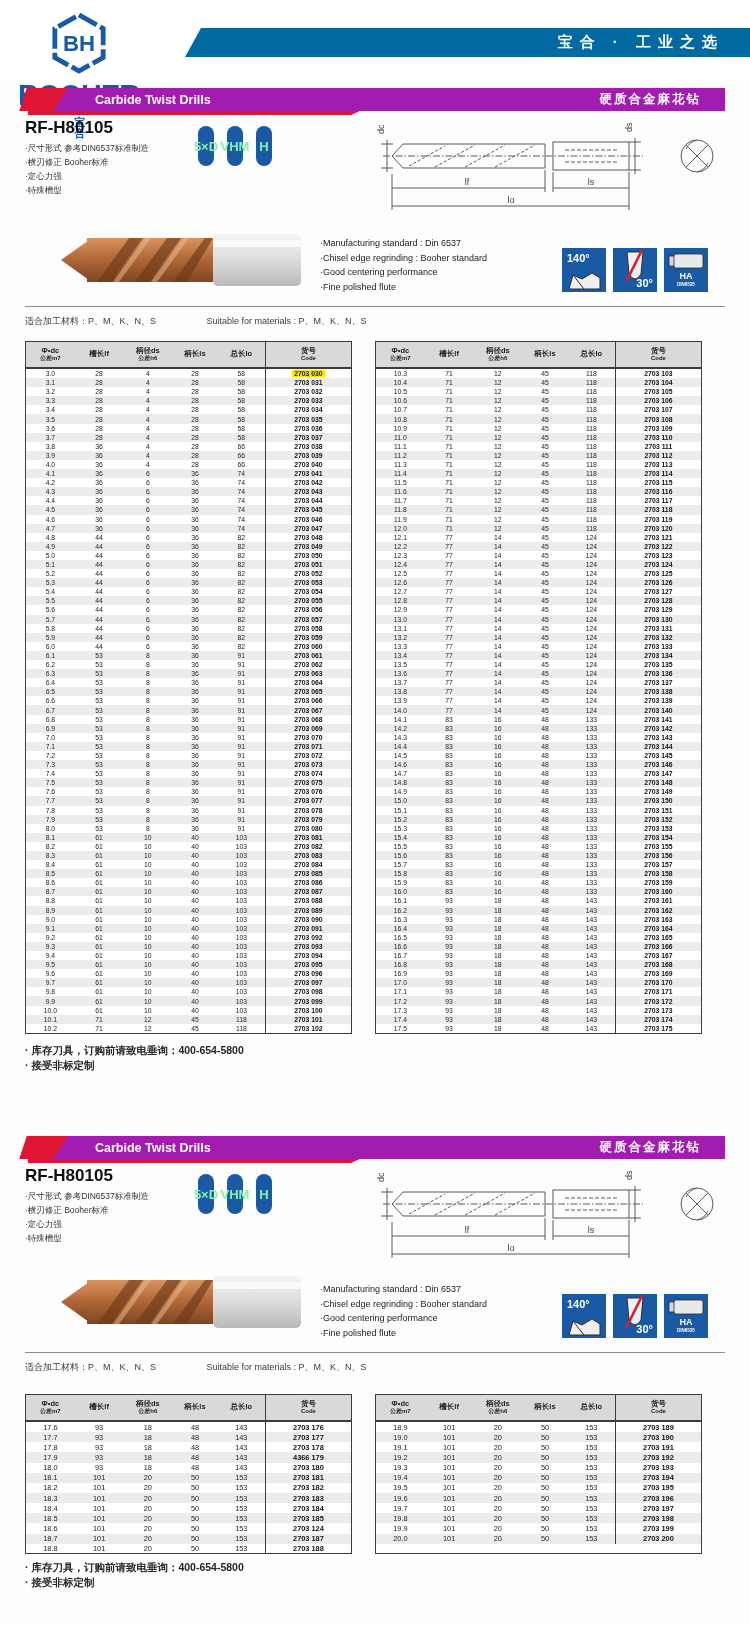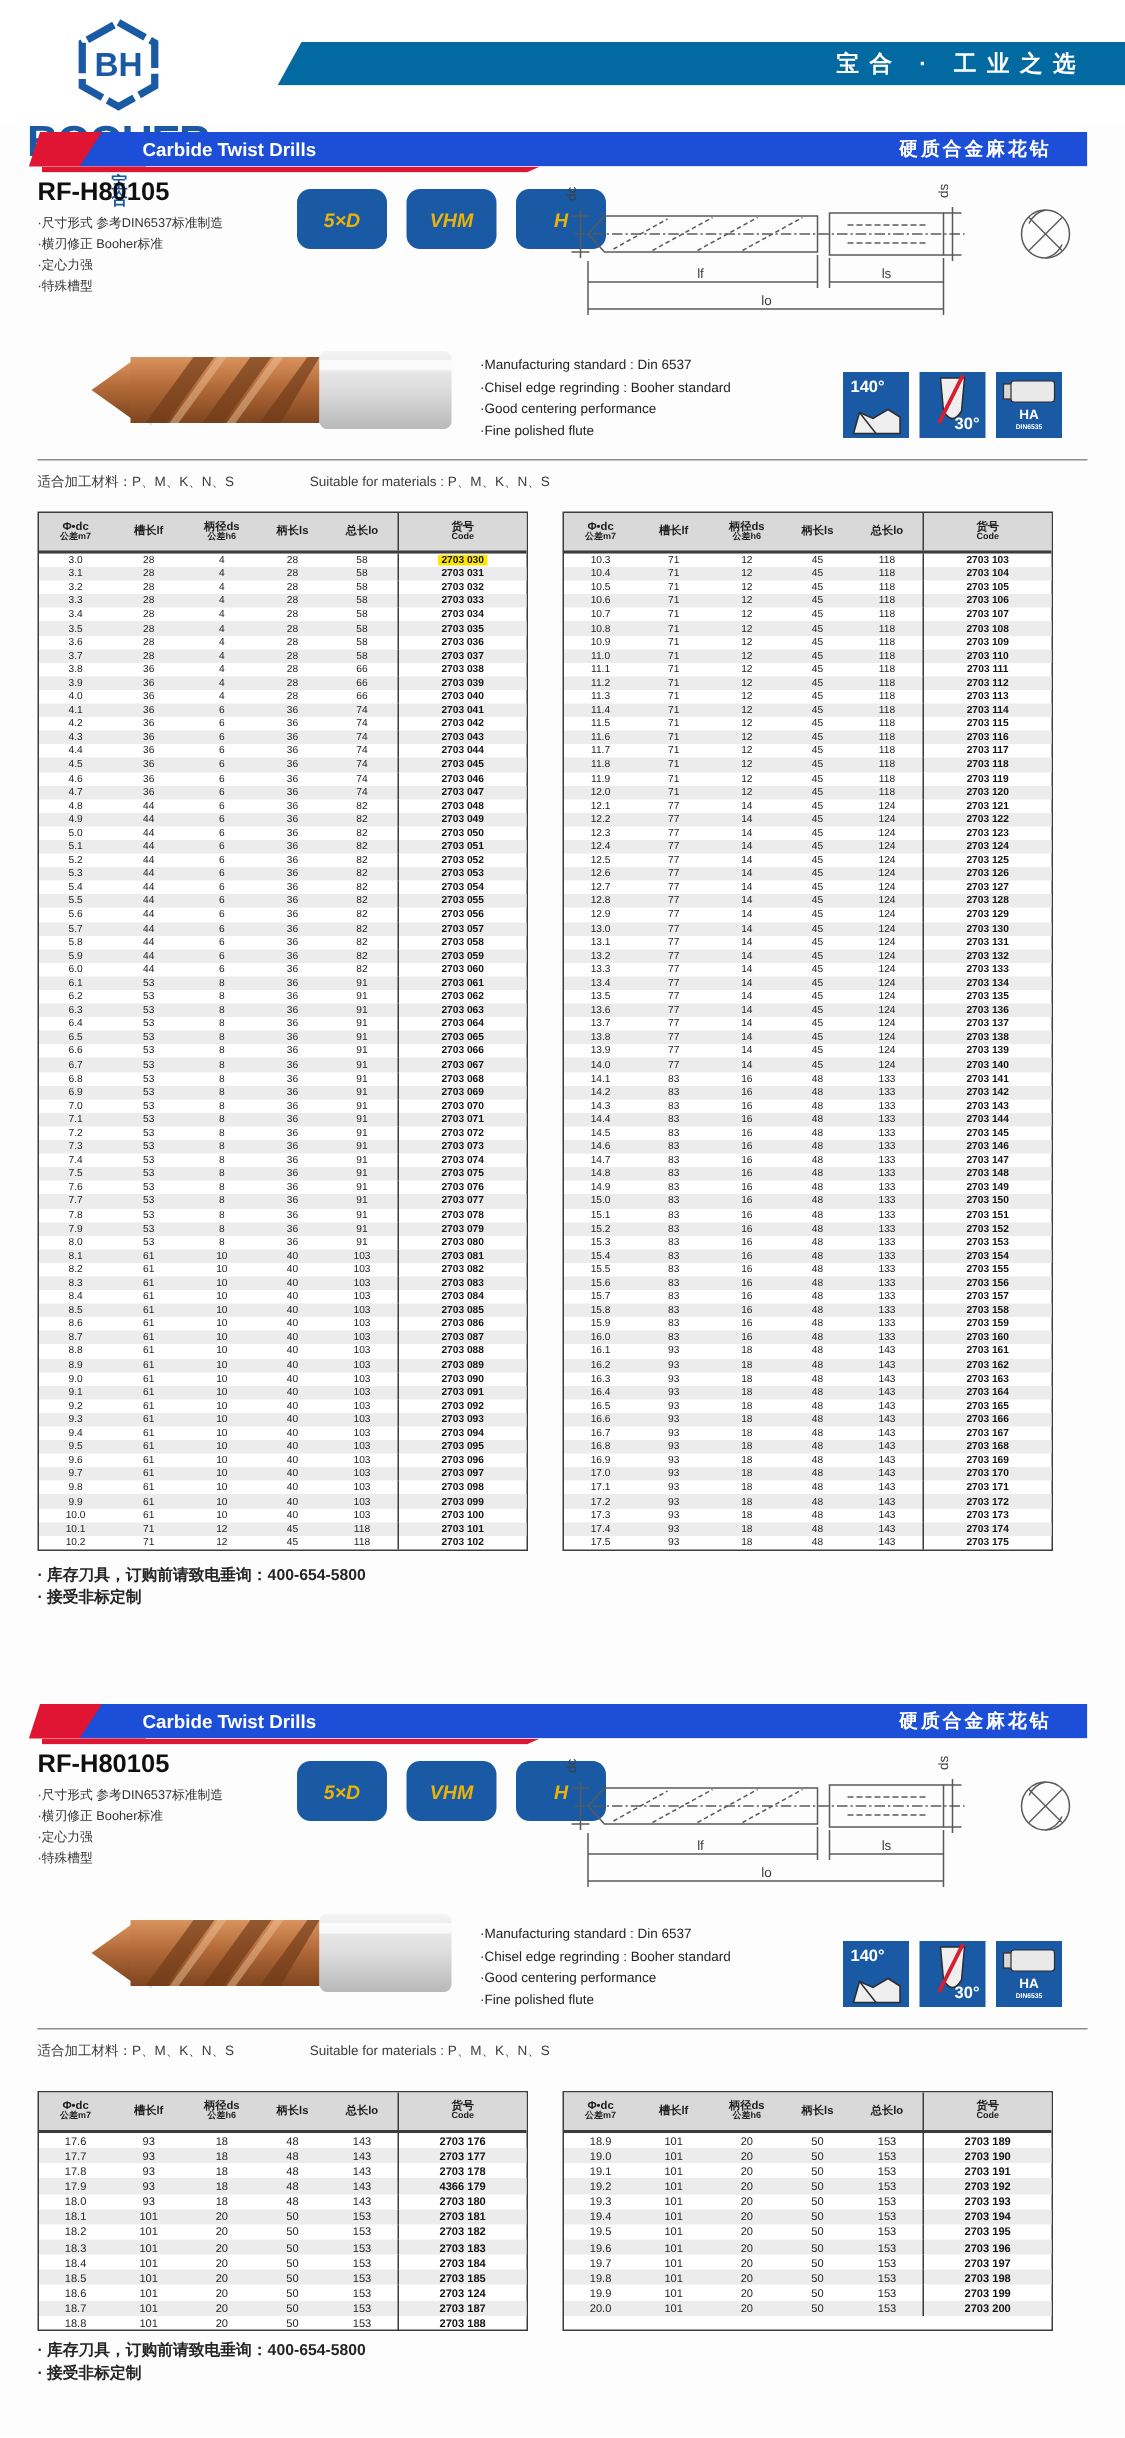--- a/index.html
+++ b/index.html
@@ -11,33 +11,33 @@
   .brand-txt{font-size:29px;font-weight:bold;color:#1a5aa5;letter-spacing:-1px;line-height:29px;}
   .brand-cn{display:flex;flex-direction:column;font-size:11px;font-weight:bold;color:#1a5aa5;line-height:11px;margin-left:2px;}
   .tagline{position:absolute;left:185px;right:0;top:28px;height:29px;background:#0369a1;
     clip-path:polygon(16px 0,100% 0,100% 100%,0 100%);display:flex;align-items:center;justify-content:flex-end;}
   .tagline span{color:#fff;font-weight:bold;font-size:15px;letter-spacing:7px;padding-right:26px;}
 
   
   .sec{position:absolute;left:25px;width:700px;}
   .banner{position:absolute;left:0;top:0;width:700px;height:23px;}
   .banner-red-skew{position:absolute;left:-2px;top:0;width:78px;height:23px;background:#e01533;transform:skewX(-18deg);}
-  .banner-blue{position:absolute;left:28px;right:0;top:0;height:23px;background:#1d4ed8;
+  .banner-blue{position:absolute;left:28px;right:0;top:0;height:23px;background:#a21caf;
     clip-path:polygon(15px 0,100% 0,100% 100%,0 100%);display:flex;align-items:center;justify-content:space-between;}
   .banner-en{color:#fff;font-weight:bold;font-size:12.5px;padding-left:42px;}
   .banner-cn{color:#fff;font-weight:bold;font-size:12.5px;padding-right:24px;letter-spacing:2px;}
   .banner-underline{position:absolute;left:3px;top:23px;width:332px;height:4px;background:#e01533;
     clip-path:polygon(0 0,100% 0,calc(100% - 9px) 100%,0 100%);}
 
   .model{position:absolute;left:0;top:30px;font-size:17px;font-weight:bold;color:#101010;}
   .bullets{position:absolute;left:0;top:53px;}
   .bullet{font-size:8.5px;color:#333;line-height:14px;}
   .badges{position:absolute;left:173px;top:38px;display:flex;gap:13px;}
-  .badge{width:60px;height:40px;border-radius:9px;background:#1a5aa5;color:#eab308;font-weight:bold;font-size:13px;
-    display:flex;align-items:center;justify-content:center;font-style:italic;}
+  .badge{width:16px;height:40px;border-radius:9px;background:#1a5aa5;color:#86efac;font-weight:bold;font-size:13px;
+    display:flex;align-items:center;justify-content:center;}
 
   .drawing{position:absolute;left:350px;top:16px;}
   .photo{position:absolute;left:30px;top:132px;}
   .features{position:absolute;left:295px;top:148px;}
   .feature{font-size:9px;color:#222;line-height:14.5px;}
   .icons{position:absolute;left:537px;top:160px;display:flex;gap:7px;}
   .ficon{position:relative;width:44px;height:44px;border-radius:0;background:#1a5aa5;overflow:hidden;}
   .f-label{position:absolute;color:#fff;font-weight:bold;}
   .f-140{top:4px;left:5px;font-size:11px;}
   .f-30{bottom:3px;right:4px;font-size:11px;}

